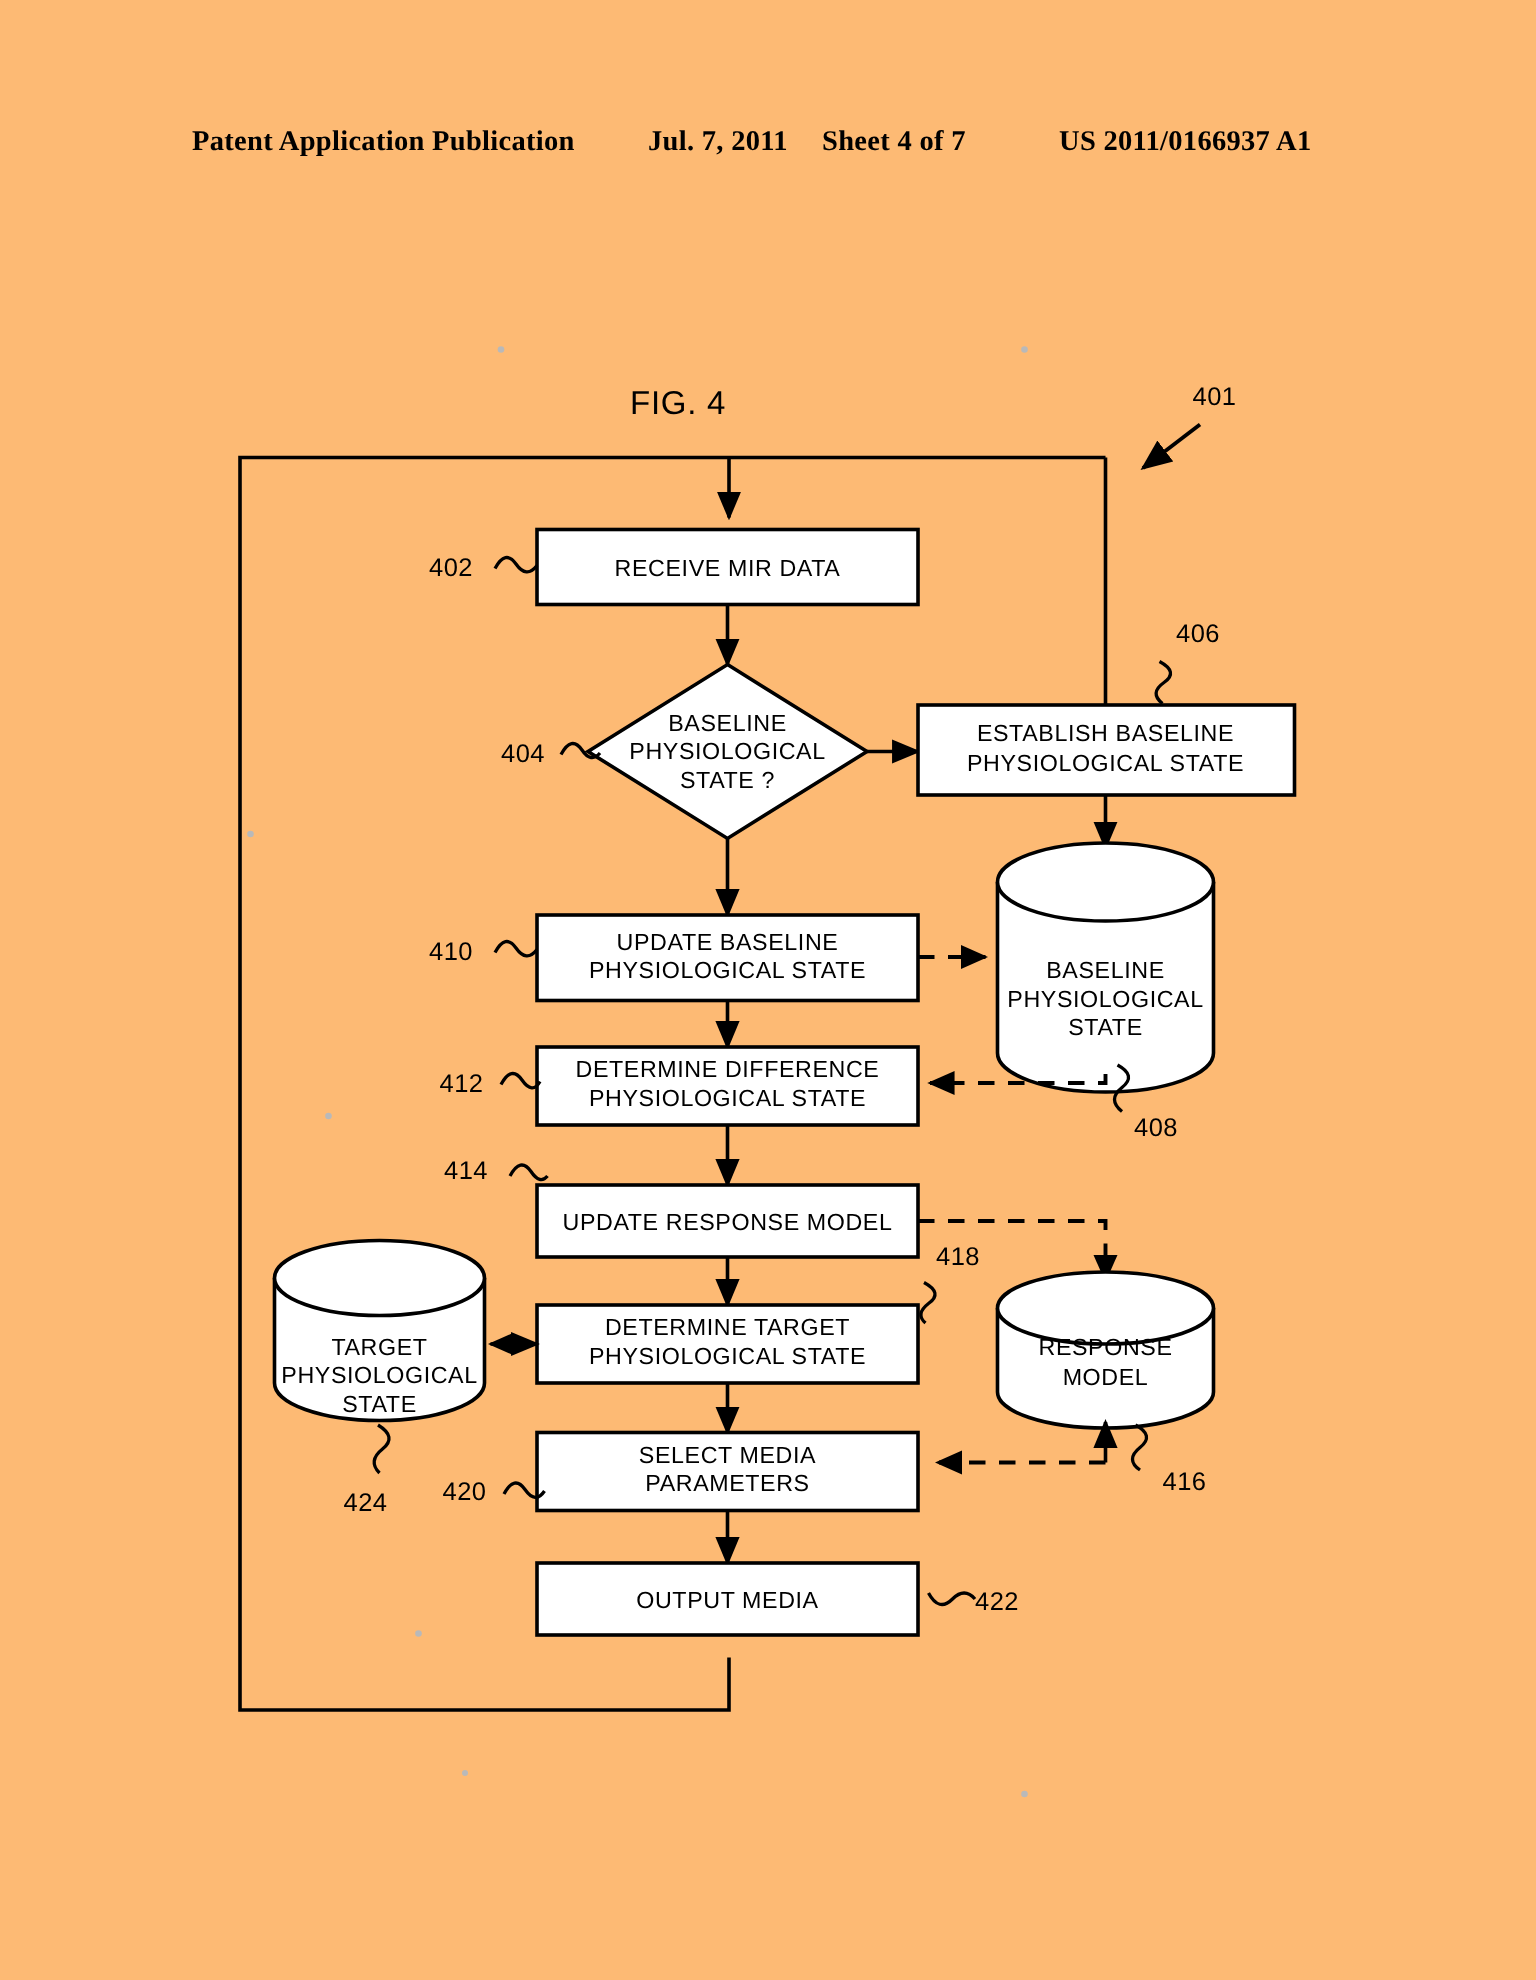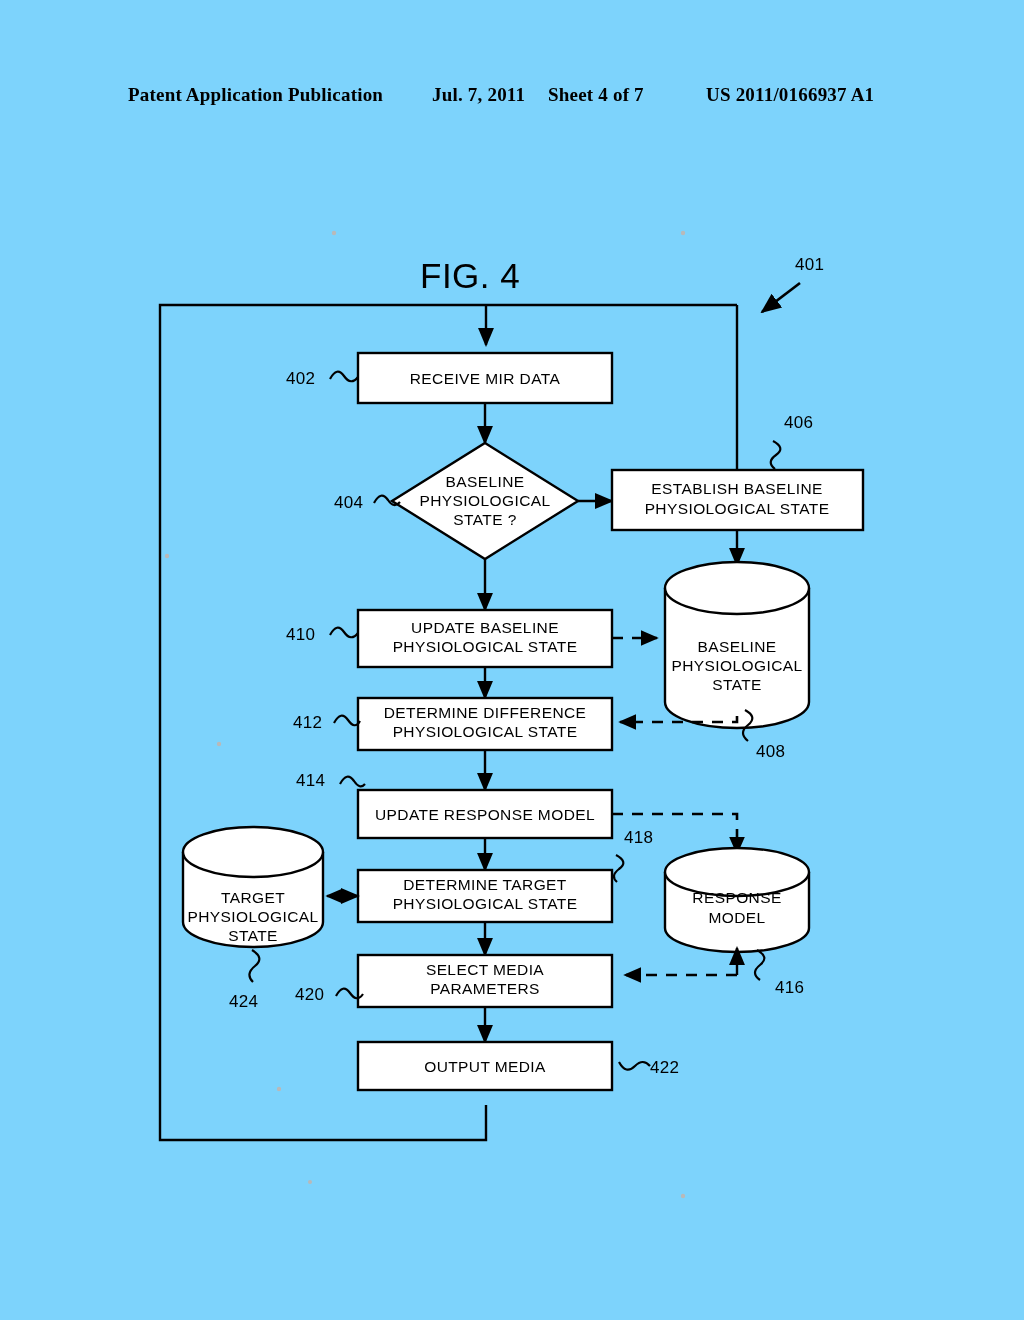--- a/index.html
+++ b/index.html
@@ -12,21 +12,21 @@
     height: 1320px;
     position: relative;
     font-family: "Liberation Sans", sans-serif;
     overflow: hidden;
   }
   .page {
     position: absolute;
     left: 0; top: 0;
     width: 1024px;
     height: 1320px;
-    background: #7dd3fc;
+    background: #fdba74;
   }
   
   .pub-header {
     position: absolute;
     top: 84px;
     left: 0;
     width: 1024px;
     height: 32px;
     font-family: "Liberation Serif", serif;
     font-weight: bold;
@@ -46,21 +46,21 @@
     position: absolute;
     left: 0;
     top: 0;
     width: 1024px;
     height: 1320px;
   }
   .fig-title {
     position: absolute;
     left: 420px;
     top: 256px;
-    font-size: 35px;
+    font-size: 22px;
     color: #000;
     font-family: "Liberation Sans", sans-serif;
     letter-spacing: 0.5px;
   }
   text {
     font-family: "Liberation Sans", sans-serif;
     fill: #000;
   }
   .boxlabel { font-size: 15.5px; letter-spacing: 0.4px; }
   .reflabel { font-size: 17px; letter-spacing: 0.3px; }

